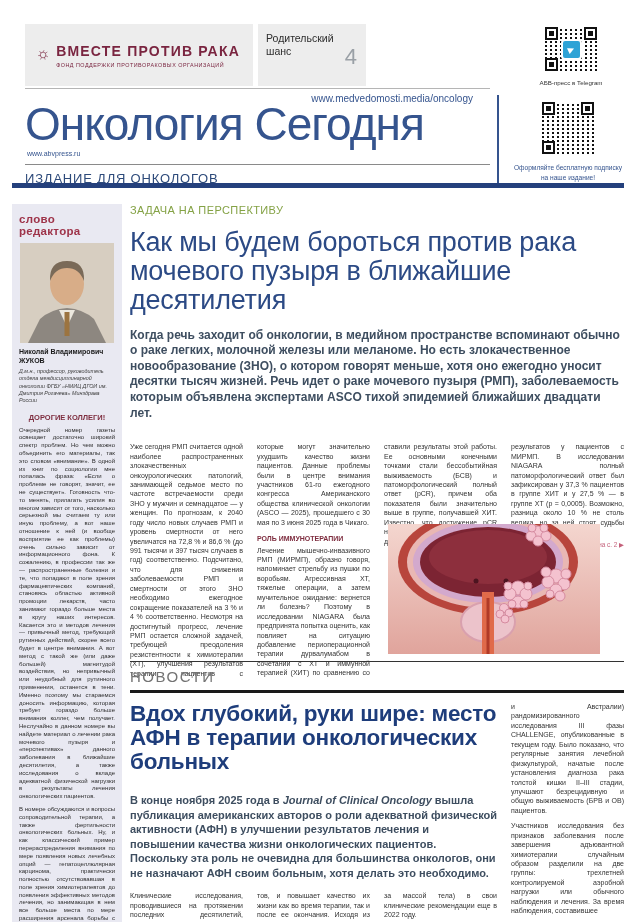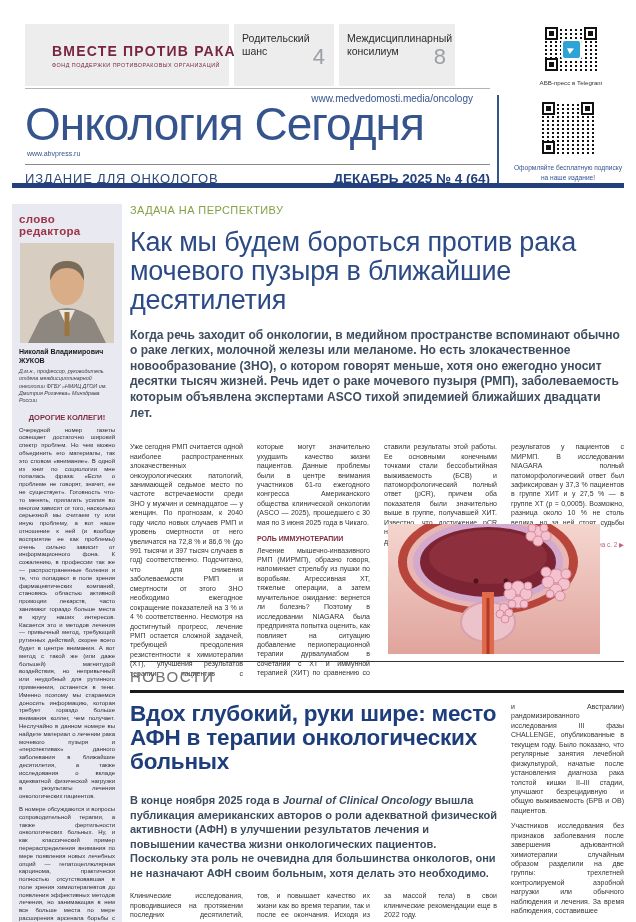--- a/index.html
+++ b/index.html
@@ -1,26 +1,26 @@
 <!DOCTYPE html>
 <html lang="ru"><head>
 <meta charset="utf-8">
 <style>
   html,body{margin:0;padding:0;background:#fff;}
   .page{position:relative;width:636px;height:922px;background:#fff;overflow:hidden;
         font-family:"Liberation Sans",sans-serif;-webkit-font-smoothing:antialiased;}
 
   
   .topbar{position:absolute;left:25px;top:24px;width:586px;height:62px;display:flex;gap:5px;}
-  .logo-box{width:204px;background:#ededed;display:flex;align-items:center;gap:8px;padding:0 19px;box-sizing:border-box;}
+  .logo-box{width:228px;background:#ededed;display:flex;align-items:center;gap:8px;padding:0 13px;box-sizing:border-box;}
   .logo-text{display:flex;flex-direction:column;}
   .logo-title{font-size:14px;font-weight:bold;color:#7a2540;letter-spacing:1.2px;white-space:nowrap;}
   .logo-sub{font-size:5.4px;color:#7a2540;letter-spacing:0.5px;margin-top:3px;white-space:nowrap;}
   .toc-item{background:#ededed;position:relative;padding:8px 8px;box-sizing:border-box;}
-  .toc-item.t1{width:100px}.toc-item.t2{width:116px}
+  .toc-item.t1{width:108px}.toc-item.t2{width:116px}
   .toc-label{font-size:10.5px;color:#2e2e2e;line-height:1.2;display:block;width:85%;}
   .toc-page{position:absolute;right:9px;bottom:16px;font-size:22px;color:#9aa0a6;font-weight:400;}
   .qr-block{margin-left:auto;width:80px;display:flex;flex-direction:column;align-items:center;}
   .qr{position:relative;width:58px;height:58px;box-sizing:border-box;border:3px solid #fff;
       background:repeating-linear-gradient(0deg,#111 0 2px,#fff 2px 4px),
                  repeating-linear-gradient(90deg,#111 0 2px,#fff 2px 5px);
       background-blend-mode:lighten;}
   .fp{position:absolute;width:13px;height:13px;background:#fff;border:2.5px solid #111;box-sizing:border-box;}
   .fp::after{content:"";position:absolute;inset:2px;background:#111;}
   .fp.tl{top:0;left:0}.fp.tr{top:0;right:0}.fp.bl{bottom:0;left:0}
@@ -102,24 +102,20 @@
       </svg>
       <div class="logo-text">
         <div class="logo-title">ВМЕСТЕ ПРОТИВ РАКА</div>
         <div class="logo-sub">ФОНД ПОДДЕРЖКИ ПРОТИВОРАКОВЫХ ОРГАНИЗАЦИЙ</div>
       </div>
     </div>
     <div class="toc-item t1">
       <span class="toc-label">Родительский шанс</span>
       <span class="toc-page">4</span>
     </div>
-    <div class="toc-item t2">
-      <span class="toc-label">Междисциплинарный консилиум</span>
-      <span class="toc-page">8</span>
-    </div>
     <div class="qr-block">
       <div class="qr">
         <span class="fp tl"></span>
         <span class="fp tr"></span>
         <span class="fp bl"></span>
         <span class="tg-badge">
             <span>▶</span>
           </span>
       </div>
       <div class="qr-caption">АБВ-пресс в Telegram</div>
@@ -127,21 +123,20 @@
   </div>
   <div class="rule-under-topbar"></div>
 
   <div class="masthead">
     <div class="site-top">www.medvedomosti.media/oncology</div>
     <h1 class="mast-title">Онкология Сегодня</h1>
     <div class="site-left">www.abvpress.ru</div>
     <div class="mast-rule"></div>
     <div class="mast-row">
       <span class="tagline">ИЗДАНИЕ ДЛЯ ОНКОЛОГОВ</span>
-      <span class="issue">ДЕКАБРЬ 2025 № 4 (64)</span>
     </div>
   </div>
   <div class="mast-vline"></div>
   <div class="subscribe">
     <div class="qr">
       <span class="fp tl"></span>
       <span class="fp tr"></span>
       <span class="fp bl"></span>
     </div>
     <div class="sub-caption">Оформляйте бесплатную подписку на наше издание!</div>

